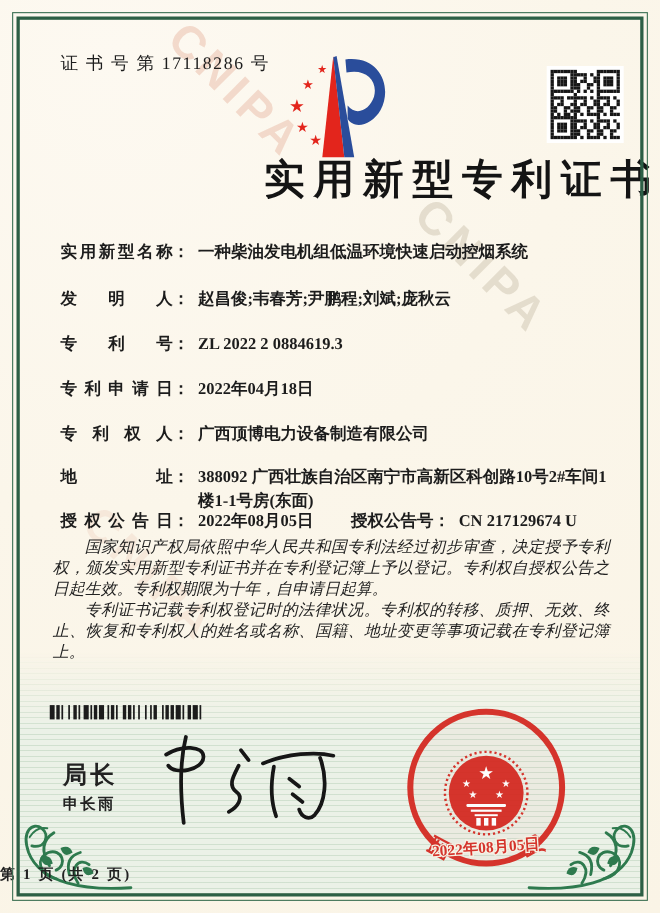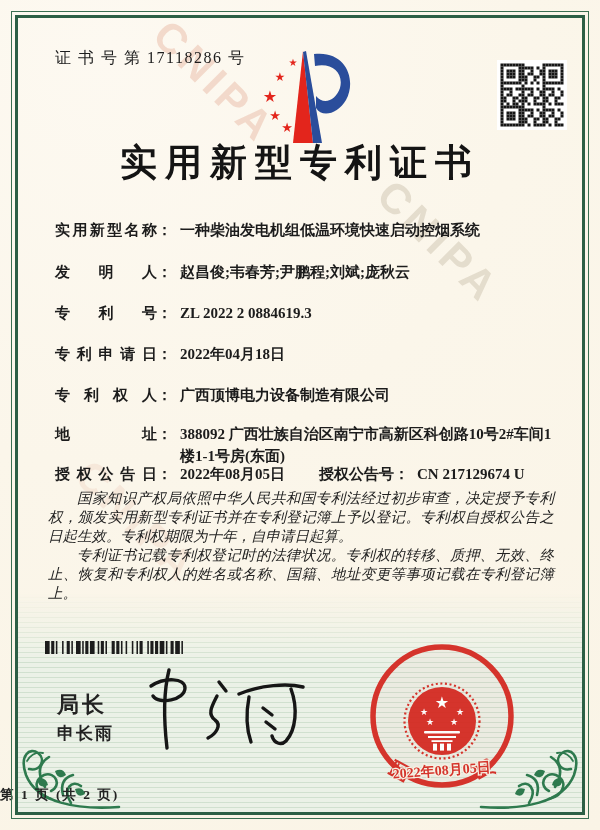--- a/index.html
+++ b/index.html
@@ -20,37 +20,37 @@
              font-weight:bold;font-size:42px;letter-spacing:5px;transform:rotate(45deg);
              z-index:1;user-select:none;}
   .wm1{left:138px;top:58px;color:rgba(232,183,163,.48);}
   .wm2{left:362px;top:218px;color:rgba(206,196,176,.50);}
   .wm3{left:60px;top:498px;color:rgba(236,198,182,.30);}
   .cert-no{position:absolute;left:55px;top:48px;font-size:16px;font-weight:400;
            letter-spacing:1.5px;color:#1d1d1d;z-index:2;}
   .logo{position:absolute;left:256px;top:46px;z-index:2;}
   .qr{position:absolute;left:497px;top:60px;width:70px;height:70px;background:#fff;
       padding:0;z-index:2;}
-  .title{position:absolute;left:0;right:0;top:138px;margin:0;text-align:center;
+  .title{position:absolute;left:0;right:0;top:138px;margin:0;text-align:right;
          font-size:37px;font-weight:700;letter-spacing:8px;color:#141414;z-index:2;}
   .frow{position:absolute;left:55px;font-size:15px;font-weight:600;color:#1c1c1c;z-index:2;line-height:22px;}
   .f-label{display:inline-block;width:102px;text-align:justify;text-align-last:justify;vertical-align:top;}
   .f-colon{display:inline-block;vertical-align:top;margin-right:8px;}
   .f-value{display:inline-block;vertical-align:top;max-width:372px;}
   .r0{top:219px}.r1{top:261px}.r2{top:302px}.r3{top:343px}.r4{top:384px}.r5{top:423px}
   .rgrant{top:463px}
   .grant2{margin-left:34px;margin-top:36px;}
   .paras{position:absolute;left:48px;top:489px;width:506px;z-index:2;
          font-style:italic;font-size:14.5px;line-height:19px;color:#222;text-align:justify;}
   .paras p{margin:0;text-indent:2em;}
   .barcode{position:absolute;left:45px;top:641px;z-index:2;}
   .sig-title{position:absolute;left:57px;top:690px;z-index:2;font-family:Liberation Mono, monospace;
              font-size:22px;font-weight:700;color:#222;letter-spacing:3px;}
   .sig-name{position:absolute;left:57px;top:722px;z-index:2;font-family:"Liberation Sans","DejaVu Sans",sans-serif;
-            font-size:17px;font-weight:700;color:#222;letter-spacing:2px;}
+            font-size:14px;font-weight:700;color:#222;letter-spacing:2px;}
   .signature{position:absolute;left:135px;top:656px;z-index:2;}
   .seal{position:absolute;left:367px;top:641px;z-index:4;opacity:.93;}
   .flour{position:absolute;top:703px;z-index:2;}
   .flourL{left:15px;}
   .flourR{right:15px;transform:scaleX(-1);}
   .footer{position:absolute;left:0;right:0;top:786px;z-index:2;
           font-size:13.5px;font-weight:600;color:#222;letter-spacing:2px;}
 </style>
 </head>
 <body>

